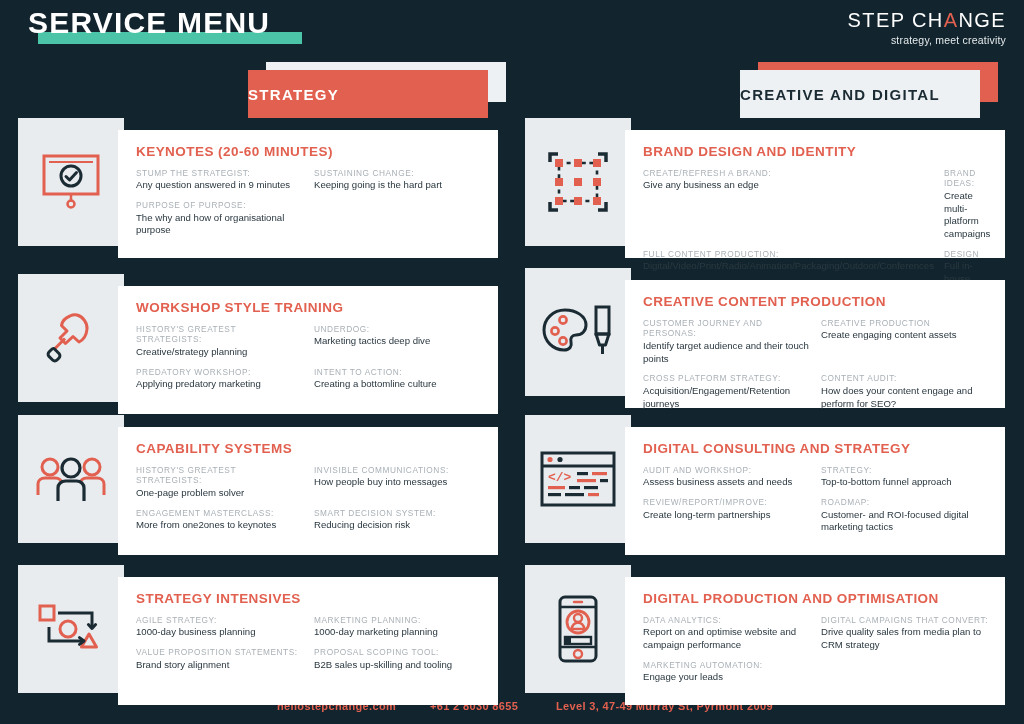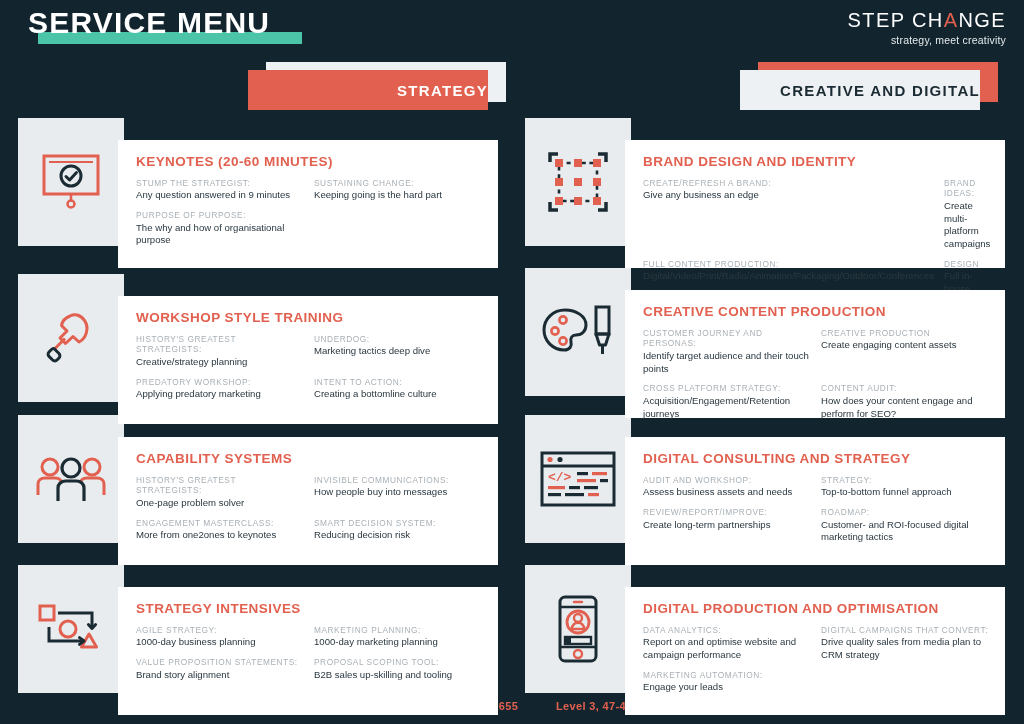--- a/index.html
+++ b/index.html
@@ -82,26 +82,26 @@
   .col-header .shadow-box {
     position: absolute;
     width: 240px;
     height: 40px;
     top: -8px;
     left: 18px;
   }
   .col-header .main-box {
     position: absolute;
     width: 240px;
-    height: 40px;
+    height: 48px;
     top: 0;
     left: 0;
     display: flex;
     align-items: center;
-    justify-content: flex-end;
+    justify-content: flex-start;
     z-index: 2;
   }
   .col-header .label {
     font-size: 15px;
     font-weight: bold;
     letter-spacing: 1.3px;
     white-space: nowrap;
   }
 
   #col-header-strategy { left: 248px; top: 70px; width: 260px; }
@@ -127,21 +127,21 @@
     height: 128px;
     background: #e9ecef;
     display: flex;
     align-items: center;
     justify-content: center;
     z-index: 1;
   }
   .card-body {
     position: absolute;
     left: 100px;
-    top: 14px;
+    top: 4px;
     width: 380px;
     height: 128px;
     background: #ffffff;
     z-index: 2;
     padding: 14px 16px 6px 18px;
   }
   .card-title {
     font-size: 13.5px;
     font-weight: bold;
     color: #e2604f;

